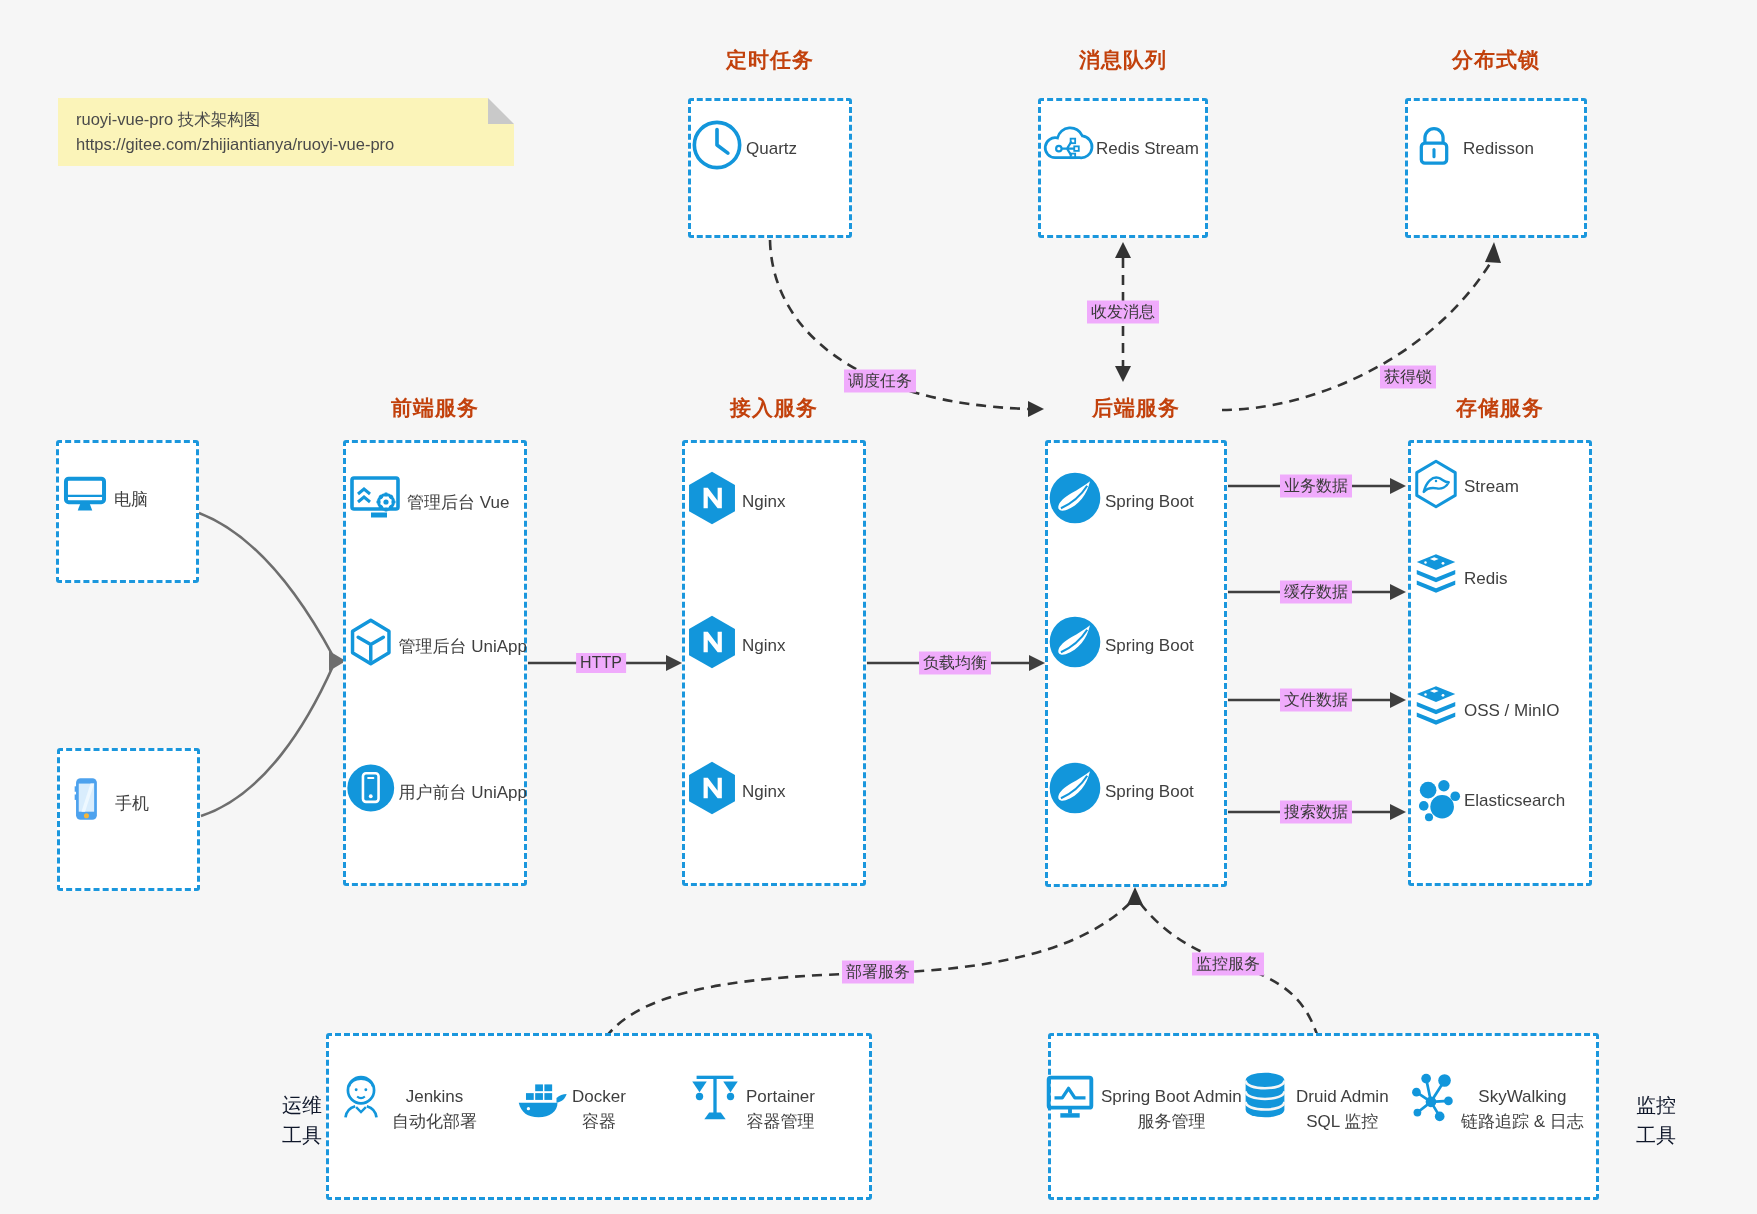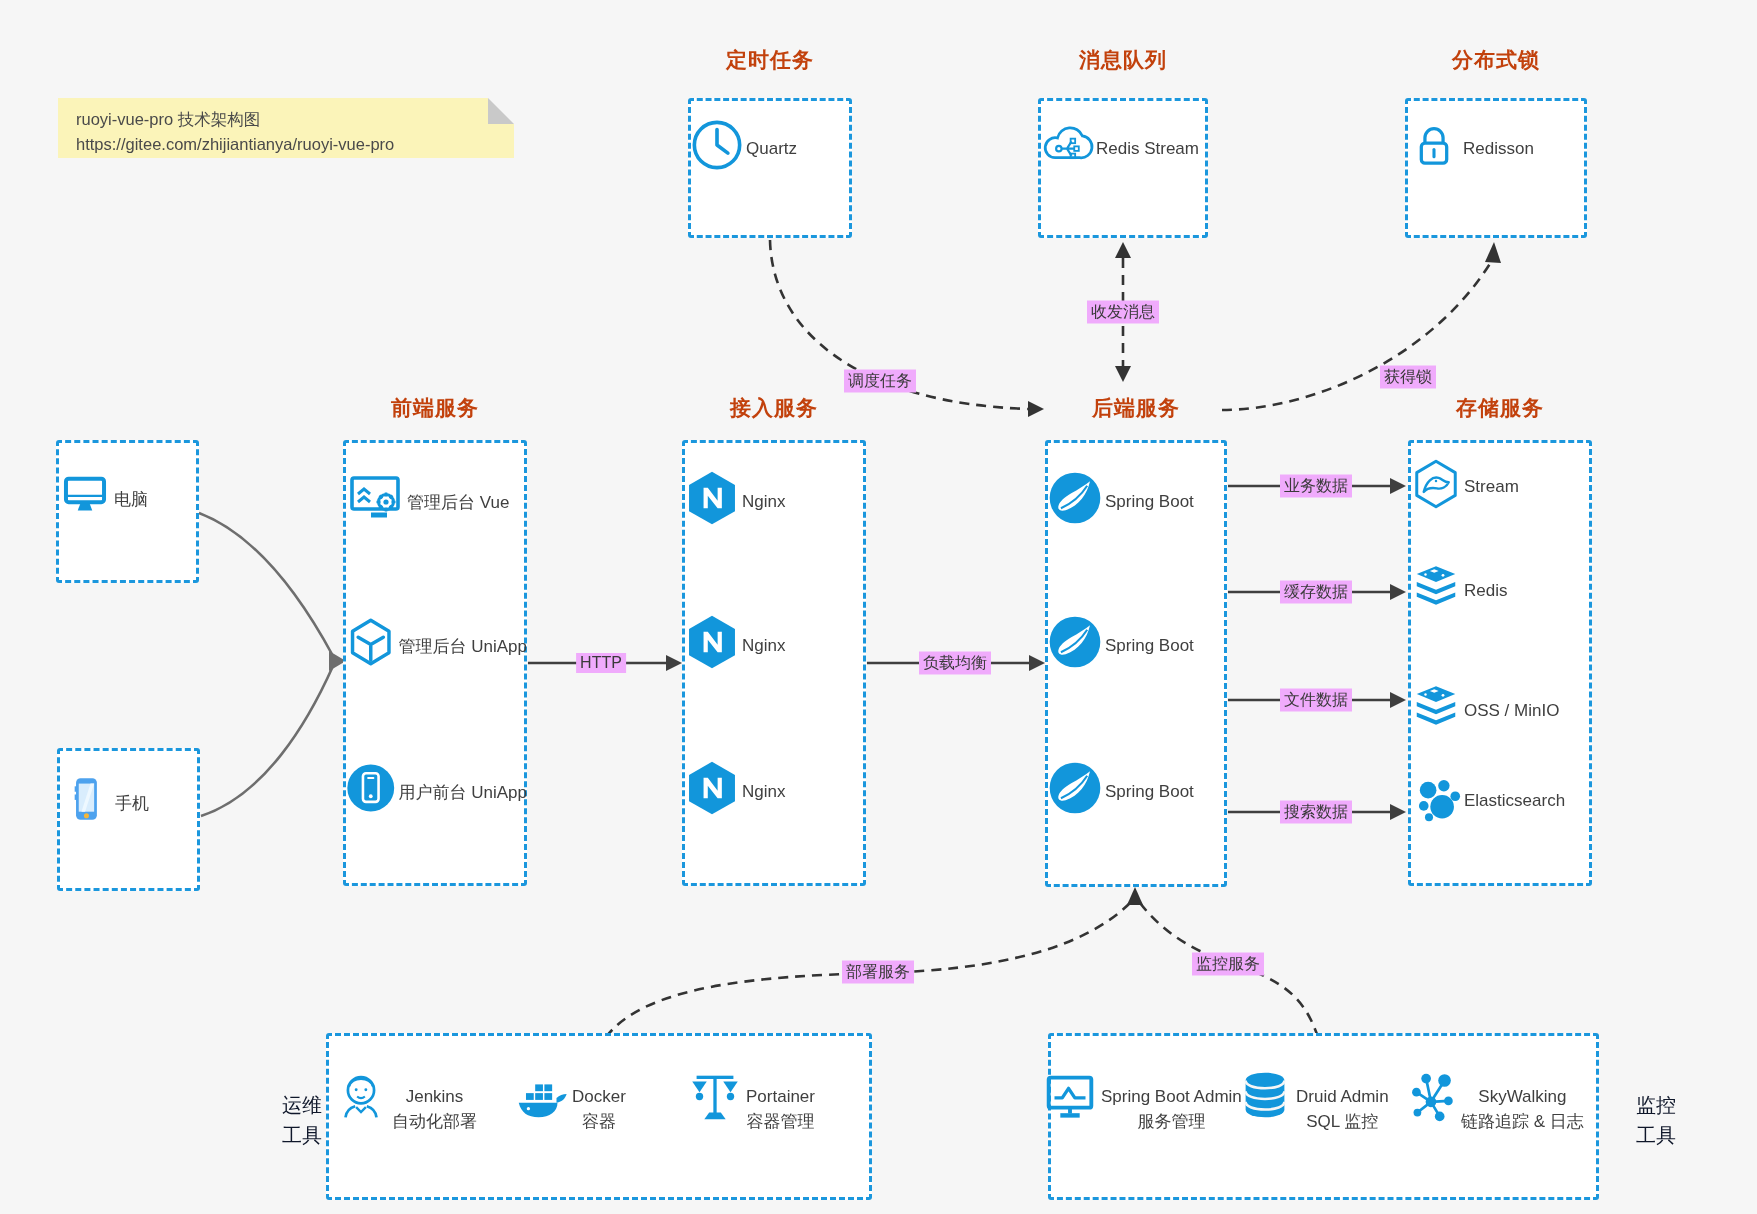--- a/index.html
+++ b/index.html
@@ -9,21 +9,21 @@
 
   .box { position:absolute; background:#ffffff; border:3px dashed #1b97dd; border-radius:3px; box-sizing:border-box; }
   .gtitle { position:absolute; color:#c2410c; font-weight:bold; font-size:21px; text-align:center; letter-spacing:1px; white-space:nowrap; }
   .item { position:absolute; display:flex; align-items:center; }
   .item .lbl { margin-top:8px; font-size:17px; color:#3f3f3f; white-space:nowrap; }
   .elabel { position:absolute; transform:translate(-50%,-50%); background:#f0abfc; color:#3a3a3a;
             font-size:16px; padding:1px 4px; white-space:nowrap; }
   .sidelabel { position:absolute; color:#0f172a; font-weight:normal; font-size:20px; line-height:30px; text-align:right; white-space:nowrap; }
   .twoline { text-align:center; font-size:17px; color:#3f3f3f; line-height:25px; margin-top:24px; white-space:nowrap; }
 
-  .note { position:absolute; left:58px; top:98px; width:456px; height:60px; background:#fbf4b9;
+  .note { position:absolute; left:58px; top:98px; width:456px; height:68px; background:#fbf4b9;
           color:#4a4a4a; font-size:16.5px; line-height:25px; padding:9px 0 0 18px; box-sizing:border-box; }
   .note::before { content:''; position:absolute; top:0; right:0; border-style:solid;
           border-width:0 26px 26px 0; border-color:#f6f6f6 #f6f6f6 #c9c9c9 #c9c9c9; }
 </style>
 </head>
 <body>
 
 <svg width="0" height="0" style="position:absolute" aria-hidden="true">
   <defs>
     <symbol id="i-clock" viewBox="0 0 64 64">
@@ -312,21 +312,21 @@
   </div>
 
   <div class="gtitle" style="left:1408px;top:394px;width:184px">存储服务</div>
   <div class="box" style="left:1408px;top:440px;width:184px;height:446px"></div>
   <div class="item" style="left:1408px;top:456px;width:184px">
     <svg width="56" height="56">
         <use href="#i-mysql"></use>
       </svg>
     <div class="lbl" style="margin-top:5px">Stream</div>
   </div>
-  <div class="item" style="left:1408px;top:560px;width:184px">
+  <div class="item" style="left:1408px;top:548px;width:184px">
     <svg width="56" height="56">
         <use href="#i-redisstack"></use>
       </svg>
     <div class="lbl" style="margin-top:5px">Redis</div>
   </div>
   <div class="item" style="left:1408px;top:680px;width:184px">
     <svg width="56" height="56">
         <use href="#i-redisstack"></use>
       </svg>
     <div class="lbl" style="margin-top:5px">OSS / MinIO</div>

